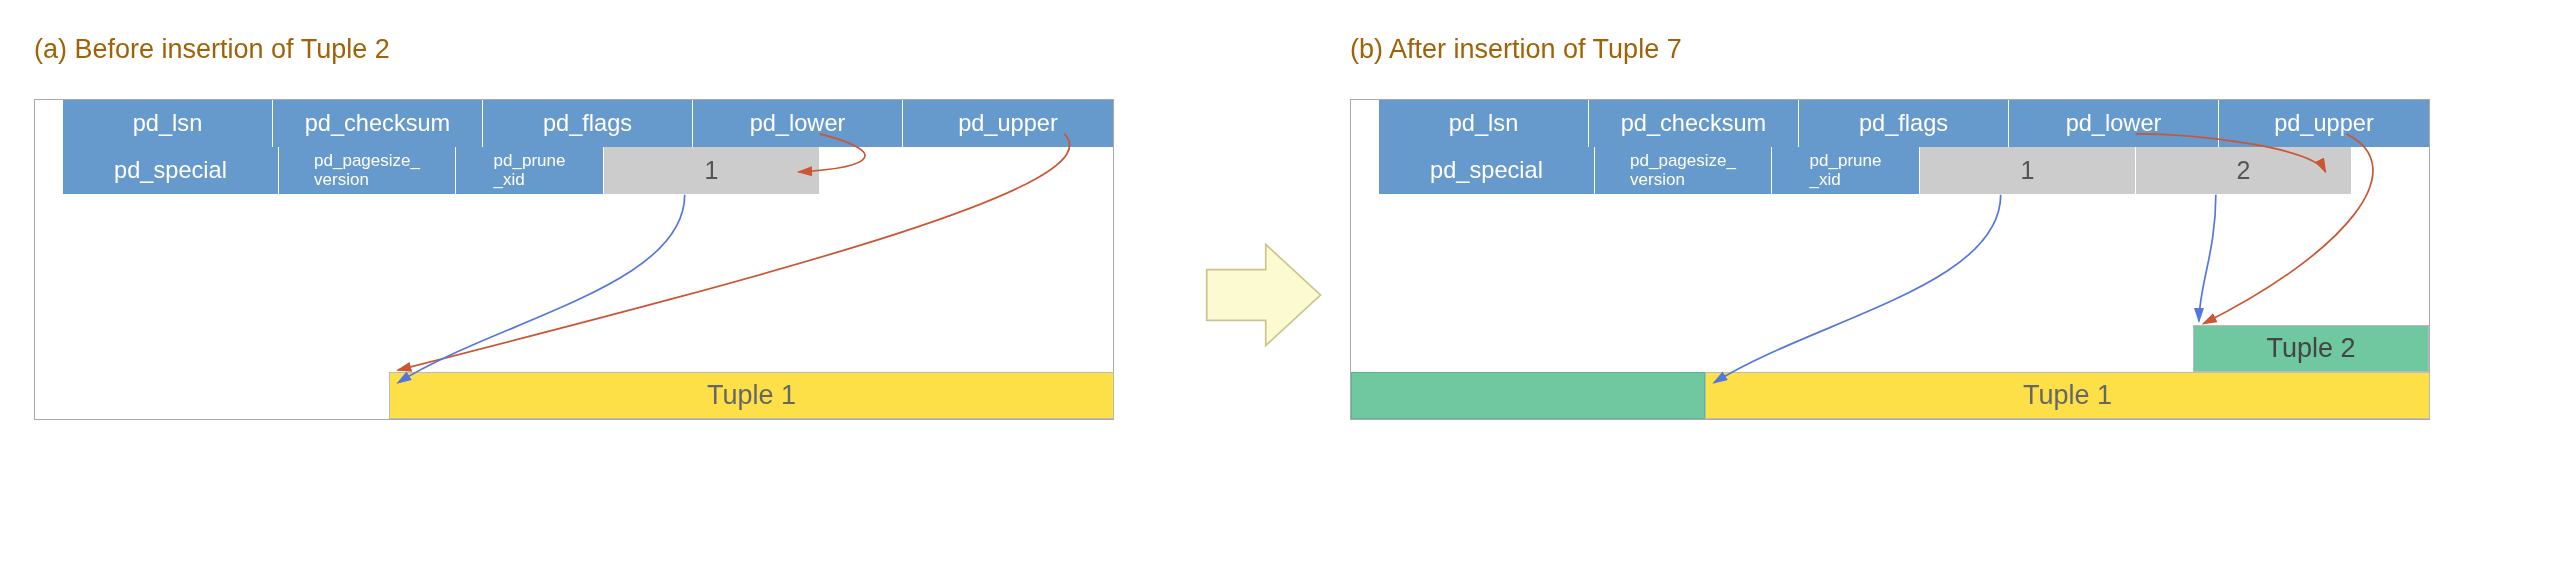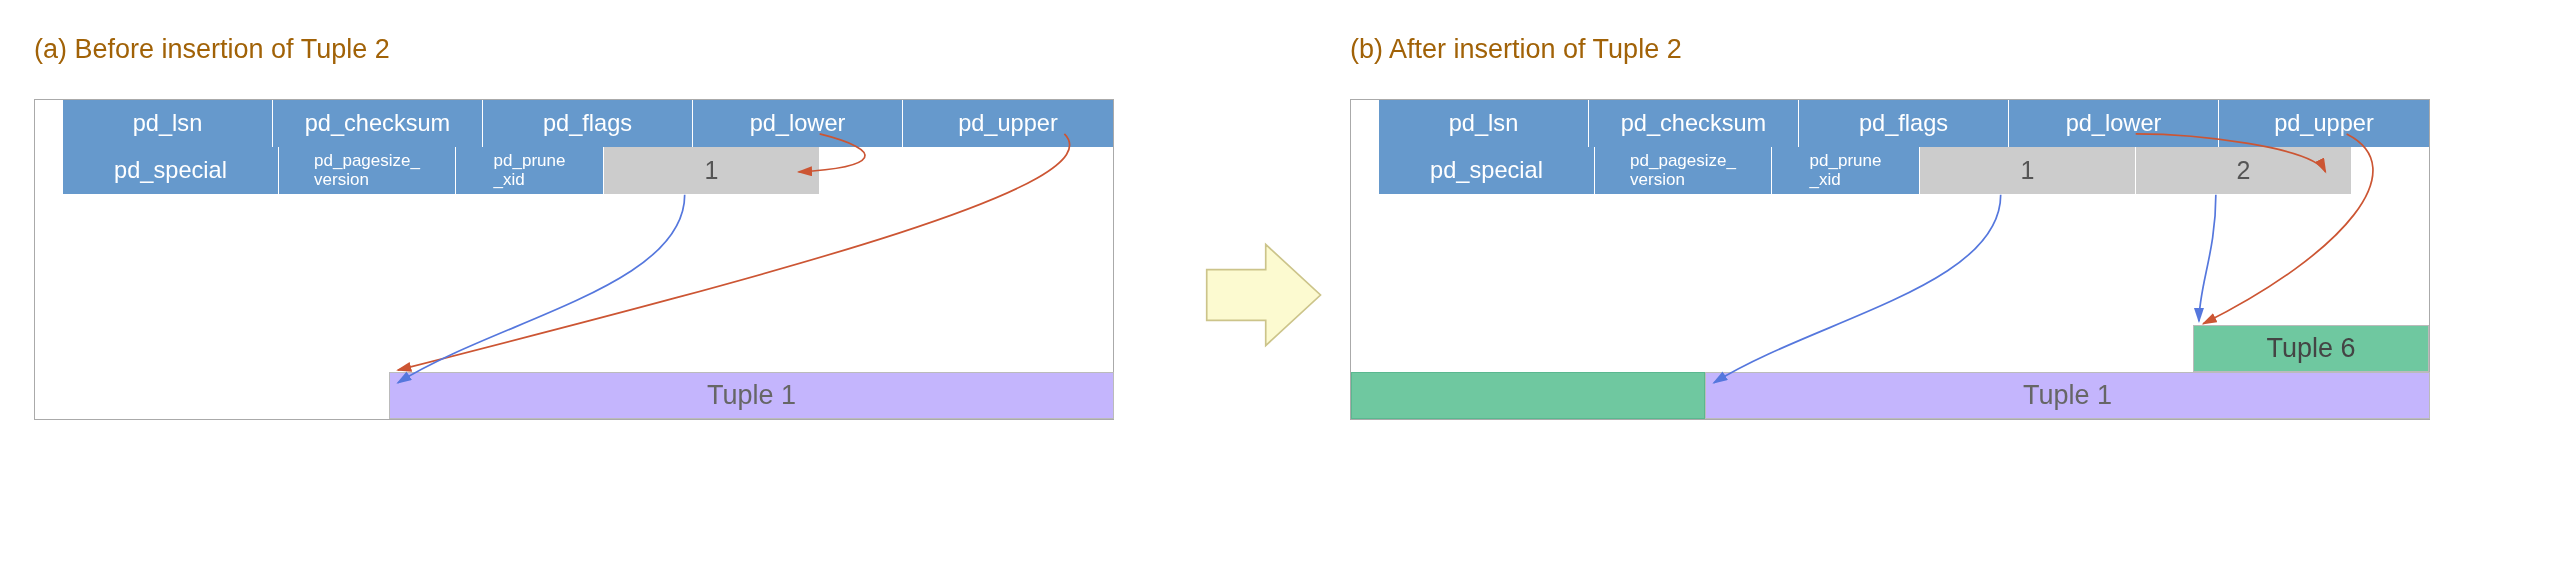--- a/index.html
+++ b/index.html
@@ -51,21 +51,21 @@
       background: #ccc;
       color: #555;
       font-size: 25px;
       display: flex;
       align-items: center;
       justify-content: center;
       border-right: 1.7px solid #fff;
     }
     .tuple {
       position: absolute;
-      background: #c4b5fd;
+      background: #fde047;
       color: #666;
       font-size: 27px;
       display: flex;
       align-items: center;
       justify-content: center;
       border: 0.8px solid #bbb;
     }
     .tuple.green { background: #6fc8a0; color: #444; }
     .green-block {
       position: absolute;
@@ -132,39 +132,39 @@
         <path d="M 770,112 C 770,220 550,260 430,335" fill="none" stroke="#5577dd" stroke-width="2" marker-end="url(#arrow-blue)"></path>
       </svg>
     </div>
   </div>
 
   <svg class="big-arrow" viewBox="0 0 150 140">
     <path d="M 10,40 L 80,40 L 80,10 L 145,70 L 80,130 L 80,100 L 10,100 Z" fill="#fcfad0" stroke="#ccc48a" stroke-width="2"></path>
   </svg>
 
   <div class="panel panel-b">
-    <div class="panel-title">(b) After insertion of Tuple 2</div>
+    <div class="panel-title">(b) After insertion of Tuple 7</div>
     <div class="page-box">
       <div class="header-row">
         <div class="header-cell" style="width:216px">pd_lsn</div>
         <div class="header-cell" style="width:216px">pd_checksum</div>
         <div class="header-cell" style="width:216px">pd_flags</div>
         <div class="header-cell" style="width:216px">pd_lower</div>
         <div class="header-cell" style="width:216px;border-right:none">pd_upper</div>
       </div>
       <div class="header-row">
         <div class="header-cell" style="width:216px">pd_special</div>
         <div class="header-cell small" style="width:177px;white-space:pre">pd_pagesize_
 version</div>
         <div class="header-cell small" style="width:148px;white-space:pre">pd_prune
 _xid</div>
         <div class="line-ptr" style="width:216px">1</div>
         <div class="line-ptr" style="width:216px">2</div>
       </div>
-      <div class="tuple green" style="right:0;bottom:47px;width:236px;height:47px">Tuple 6</div>
+      <div class="tuple green" style="right:0;bottom:47px;width:236px;height:47px">Tuple 2</div>
       <div class="green-block" style="left:0;bottom:0;width:354px;height:47px"></div>
       <div class="tuple" style="left:354px;bottom:0;width:725px;height:47px">Tuple 1</div>
       <svg class="arrow-svg" width="1080" height="321" viewBox="0 0 1280 380">
         <defs>
           <marker id="arrow-blue-b" markerWidth="10" markerHeight="10" refX="8" refY="3" orient="auto">
             <path d="M0,0 L9,3 L0,6 Z" fill="#5577dd"></path>
           </marker>
           <marker id="arrow-red-b" markerWidth="10" markerHeight="10" refX="8" refY="3" orient="auto">
             <path d="M0,0 L9,3 L0,6 Z" fill="#cc5533"></path>
           </marker>

